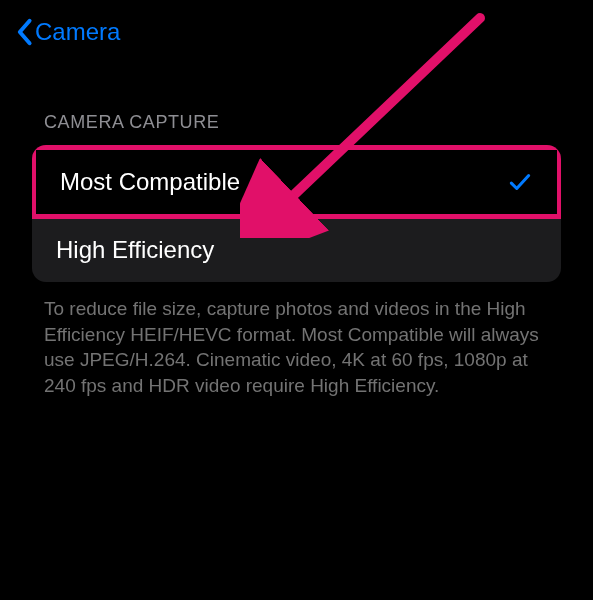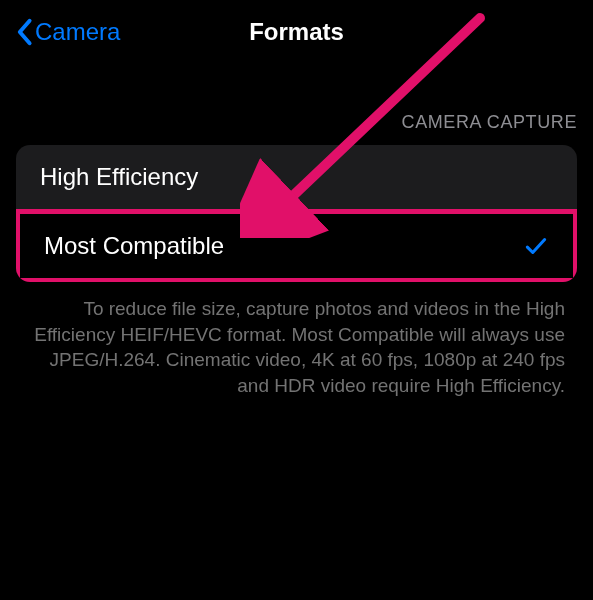--- a/index.html
+++ b/index.html
@@ -38,23 +38,22 @@
     }
     .page-title {
       position: absolute;
       left: 50%;
       transform: translateX(-50%);
       color: #FFFFFF;
       font-size: 24px;
       font-weight: 600;
     }
     .content {
-      padding: 0 16px;
+      padding: 0 32px;
       margin-top: 48px;
-      text-align: right;
     }
     .section-header {
       color: #8E8E93;
       font-size: 18px;
       letter-spacing: 0.6px;
       padding-left: 12px;
       margin-bottom: 12px;
     }
     .group {
       background: #1C1C1E;
@@ -96,34 +95,33 @@
 </head>
 <body>
 
 <div class="header">
   <div class="back-button">
     <svg class="back-chevron" viewBox="0 0 12 20" fill="none">
       <path d="M10 2 L3 10 L10 18" stroke="#007AFF" stroke-width="2.8" stroke-linecap="round" stroke-linejoin="round"></path>
     </svg>
     <span class="back-label">Camera</span>
   </div>
-  <div class="page-title">Formats</div>
 </div>
 
 <div class="content">
   <div class="section-header">CAMERA CAPTURE</div>
   <div class="group">
-    <div class="row">
-      <span>High Efficiency</span>
-    </div>
     <div class="row highlighted">
       <span>Most Compatible</span>
       <svg class="check-icon" viewBox="0 0 24 24" fill="none">
         <path d="M4 13 L9 18 L20 6" stroke="#007AFF" stroke-width="2.8" stroke-linecap="round" stroke-linejoin="round"></path>
       </svg>
+    </div>
+    <div class="row">
+      <span>High Efficiency</span>
     </div>
   </div>
   <div class="footer-text">To reduce file size, capture photos and videos in the High Efficiency HEIF/HEVC format. Most Compatible will always use JPEG/H.264. Cinematic video, 4K at 60 fps, 1080p at 240 fps and HDR video require High Efficiency.</div>
 </div>
 
 <svg class="annotation-arrow" width="260" height="230" viewBox="0 0 260 230">
   <defs>
     <marker id="arrowhead" markerWidth="12" markerHeight="10" refX="2" refY="5" orient="auto">
       <polygon points="0 0, 12 5, 0 10" fill="#E11069"></polygon>
     </marker>

